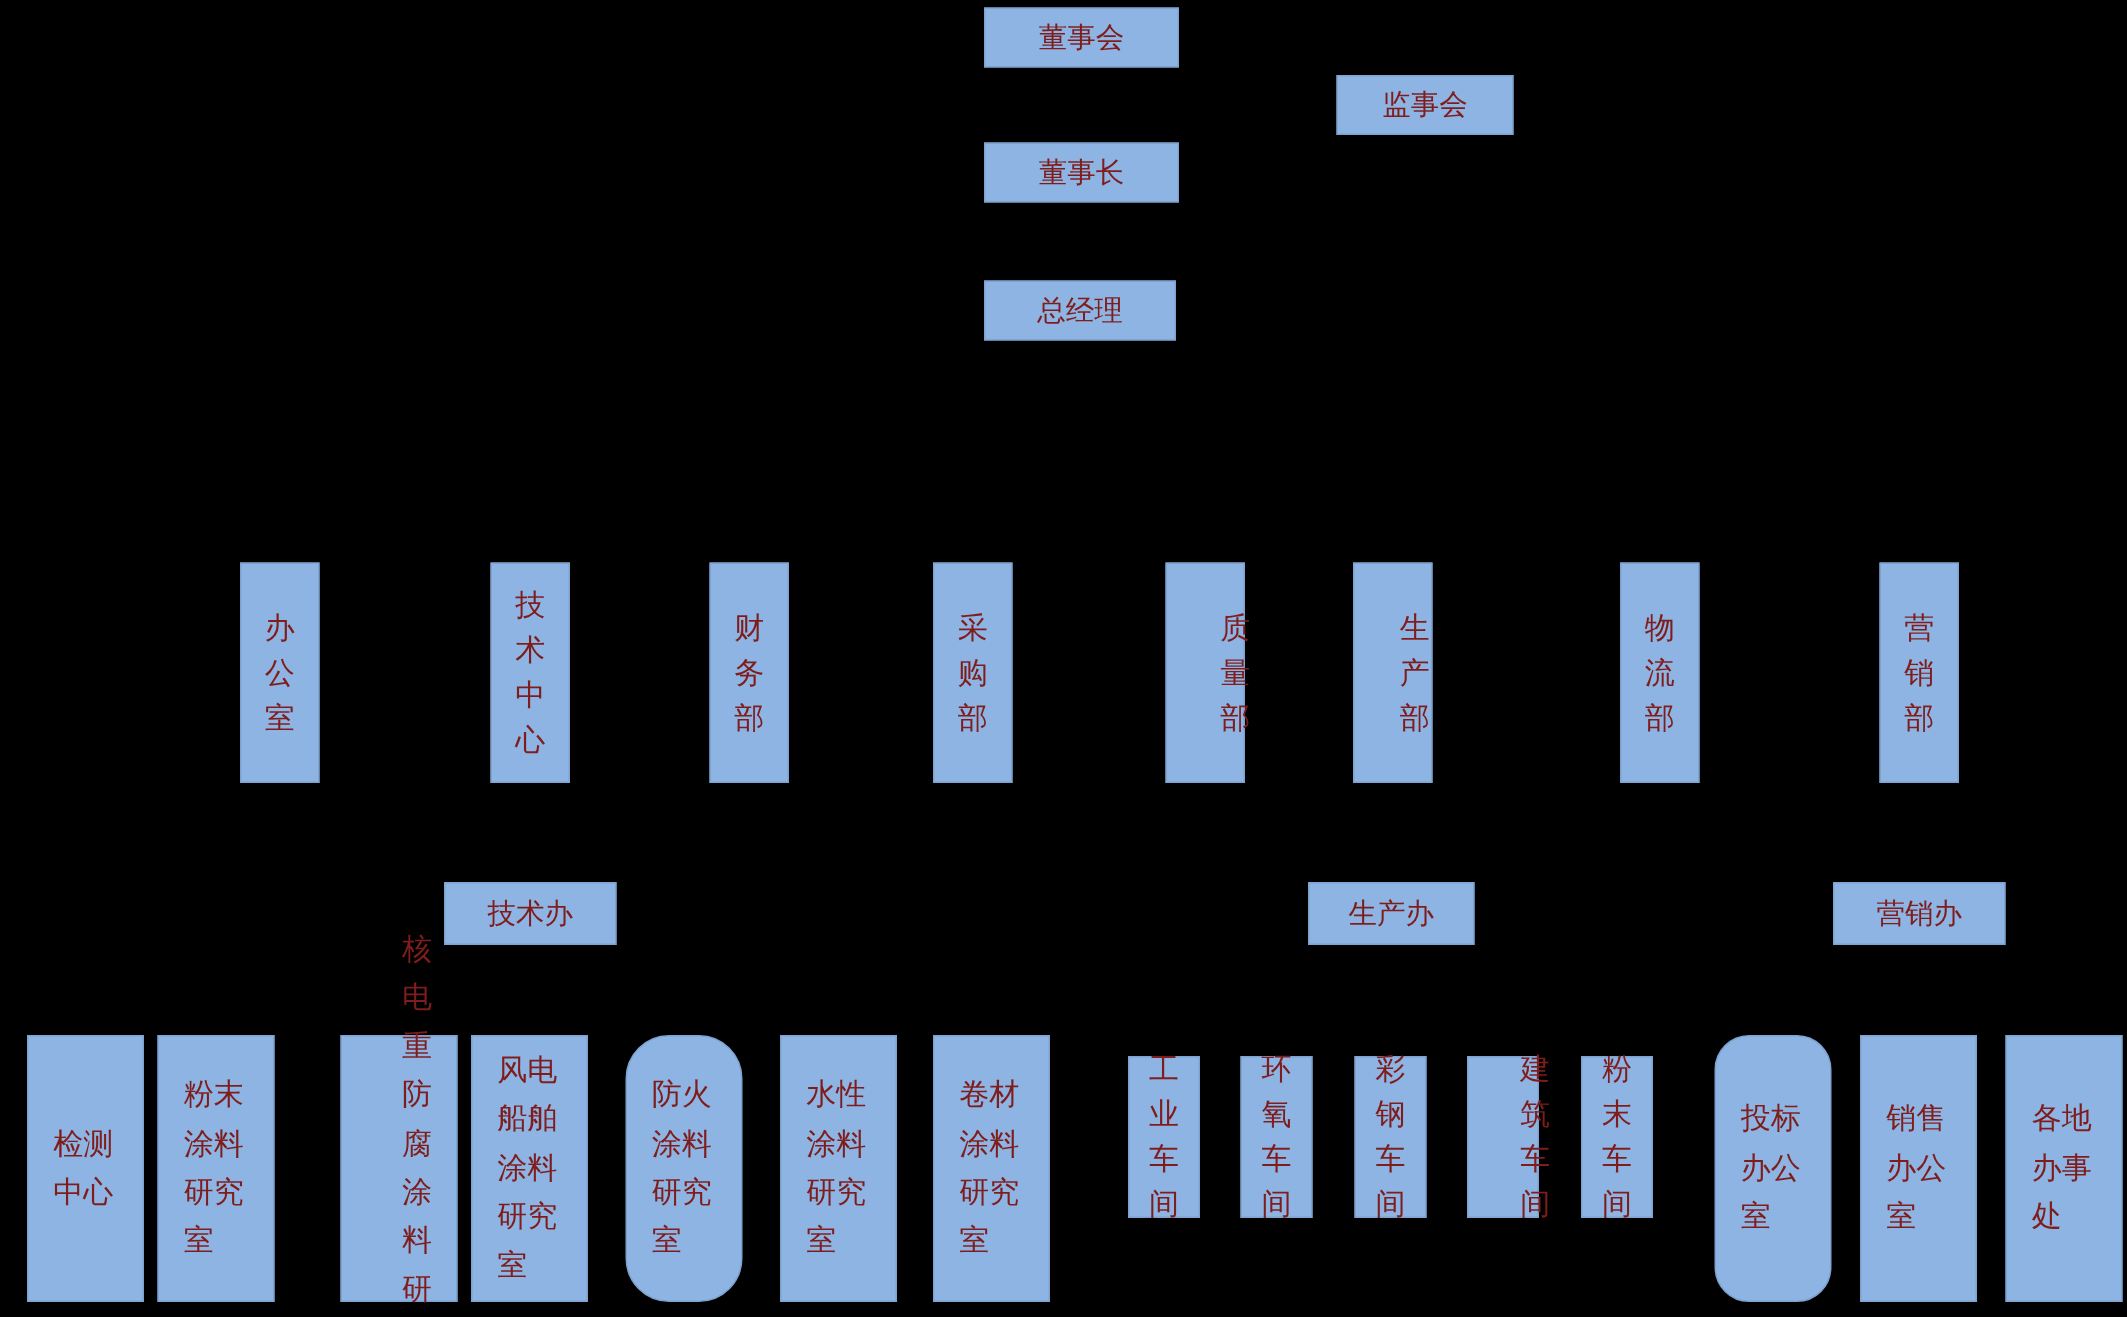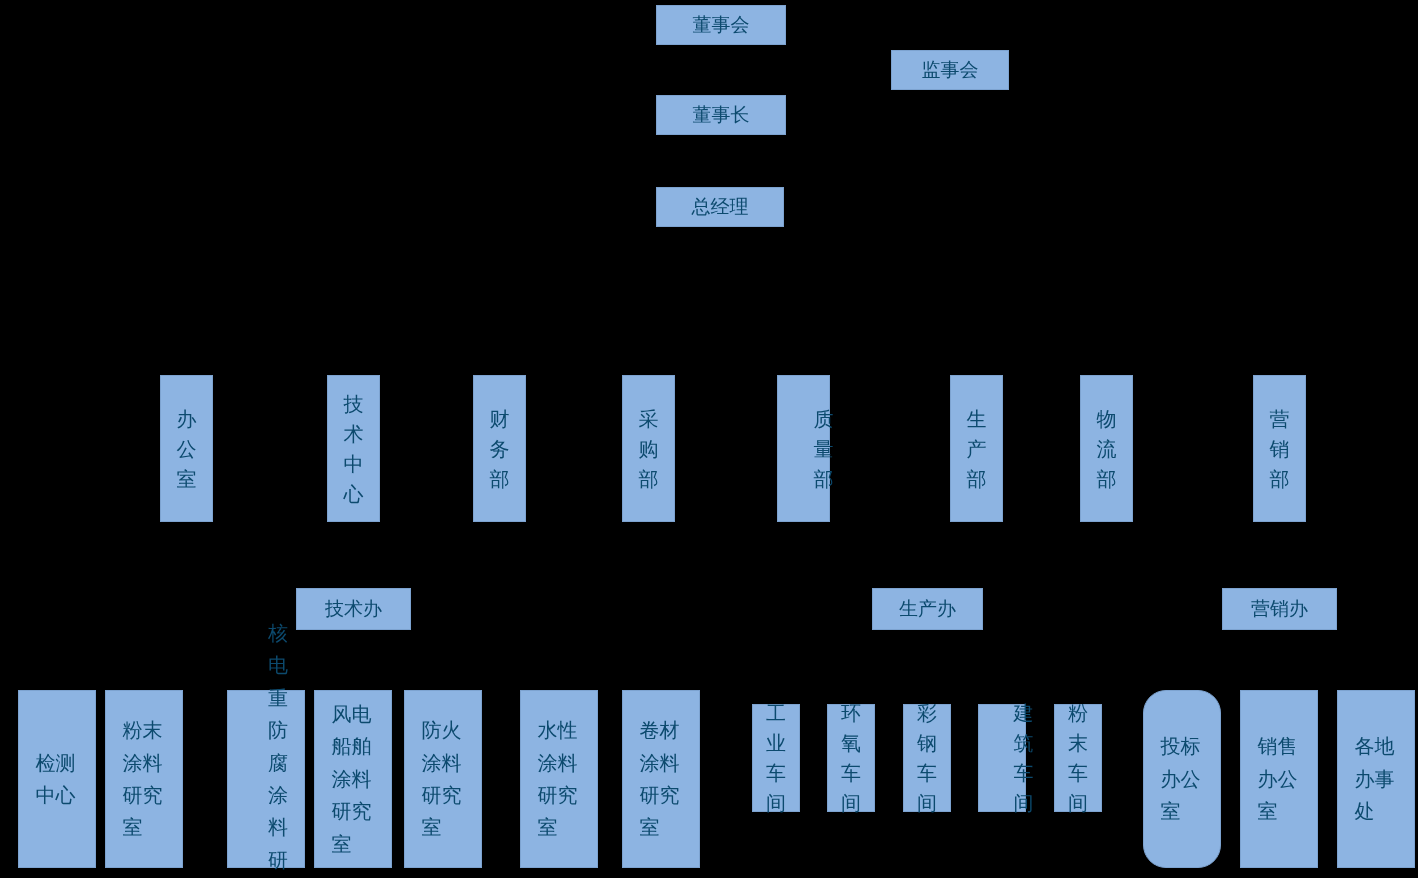--- a/index.html
+++ b/index.html
@@ -11,21 +11,21 @@
     position: relative;
     width: 1418px;
     height: 878px;
     background: #000000;
     overflow: hidden;
     font-family: "Liberation Sans", sans-serif;
   }
   .box {
     position: absolute;
     background: #8DB4E2;
-    color: #0c4a6e;
+    color: #7f1d1d;
     box-sizing: border-box;
     display: flex;
     align-items: center;
     justify-content: center;
     border: 1px solid #7da3d0;
   }
   
   .h-box {
     height: 40px;
     font-size: 19px;
@@ -101,21 +101,21 @@
   </div>
   <div class="box dept" style="left:473px;">
     <span class="vtext">财务部</span>
   </div>
   <div class="box dept" style="left:622px;">
     <span class="vtext">采购部</span>
   </div>
   <div class="box dept" style="left:777px;padding-left:40px;">
     <span class="vtext">质量部</span>
   </div>
-  <div class="box dept" style="left:950px;">
+  <div class="box dept" style="left:902px;justify-content:flex-end;">
     <span class="vtext">生产部</span>
   </div>
   <div class="box dept" style="left:1080px;">
     <span class="vtext">物流部</span>
   </div>
   <div class="box dept" style="left:1253px;">
     <span class="vtext">营销部</span>
   </div>
 
   <div class="box office2" style="left:296px; width:115px;">
@@ -133,21 +133,21 @@
   </div>
   <div class="box b-wide" style="left:105px;">
     <span class="wtext">粉末涂料研究室</span>
   </div>
   <div class="box b-wide" style="left:227px;padding-left:40px;">
     <span class="wtext">核电重防腐涂料研究室</span>
   </div>
   <div class="box b-wide" style="left:314px;">
     <span class="wtext">风电船舶涂料研究室</span>
   </div>
-  <div class="box b-wide" style="left:404px;">
+  <div class="box b-wide" style="left:417px;border-radius:29px;">
     <span class="wtext">防火涂料研究室</span>
   </div>
   <div class="box b-wide" style="left:520px;">
     <span class="wtext">水性涂料研究室</span>
   </div>
   <div class="box b-wide" style="left:622px;">
     <span class="wtext">卷材涂料研究室</span>
   </div>
 
   <div class="box b-narrow" style="left:752px;">

